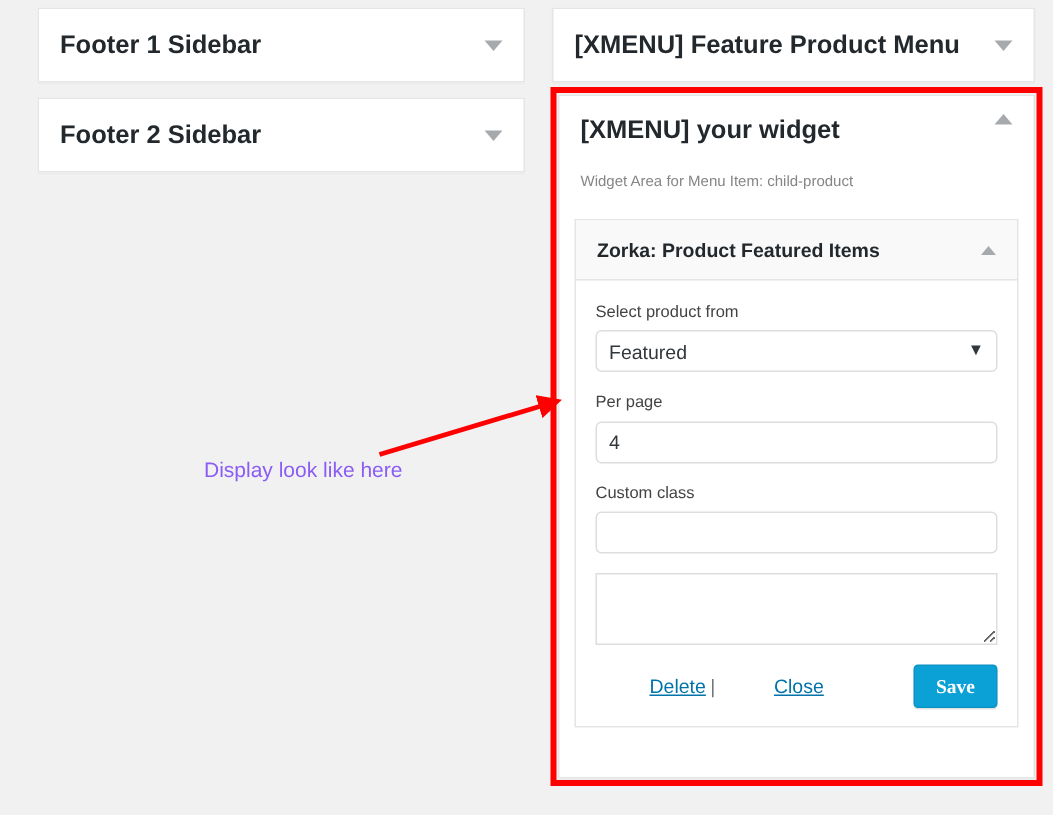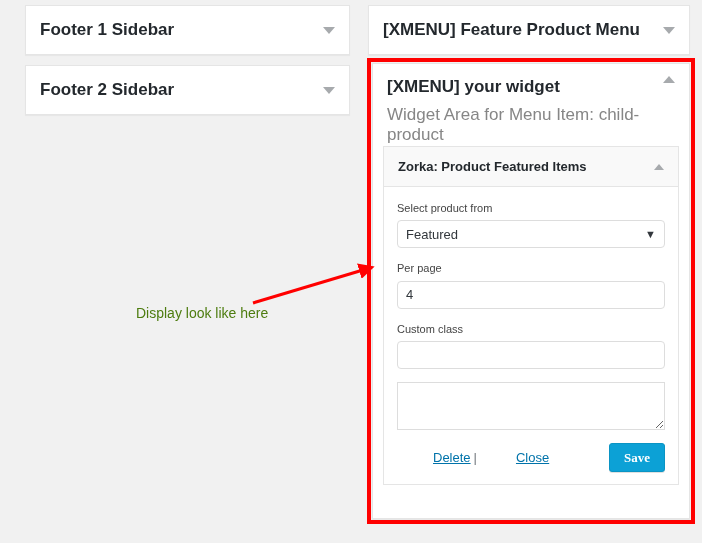--- a/index.html
+++ b/index.html
@@ -34,24 +34,24 @@
     box-sizing: border-box;
   }
   .panel-title {
     font-size: 17px;
     font-weight: 600;
     color: #23282d;
     line-height: 1.25;
     font-family: "Liberation Sans", sans-serif;
   }
   .panel-sub {
-    font-size: 17px;
+    font-size: 10px;
     color: #868686;
     padding: 0 14px;
-    margin-top: 3px;
+    margin-top: 14px;
   }
 
   
   .caret {
     width: 0;
     height: 0;
     border-left: 6px solid transparent;
     border-right: 6px solid transparent;
     flex: 0 0 auto;
   }
@@ -204,21 +204,21 @@
     border-radius: 3px;
     cursor: pointer;
     box-shadow: 0 1px 0 rgba(0,0,0,.12);
   }
 
   
   #annotation-text {
     position: absolute;
     left: 136px;
     top: 305px;
-    color: #4d7c0f;
+    color: #8b5cf6;
     font-size: 14px;
     font-family: "Liberation Sans", sans-serif;
     white-space: nowrap;
   }
   #annotation-arrow {
     position: absolute;
     left: 245px;
     top: 255px;
     width: 130px;
     height: 60px;

